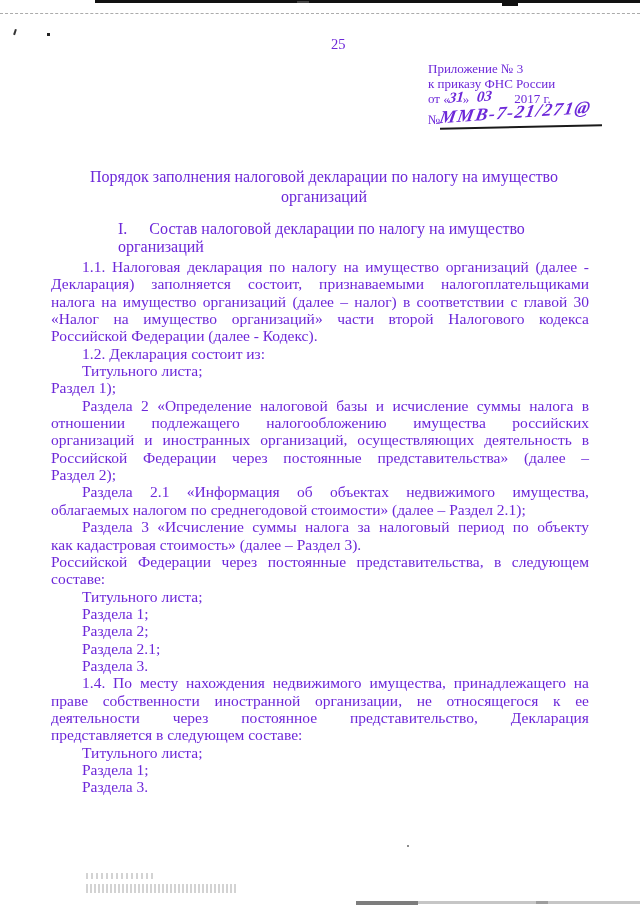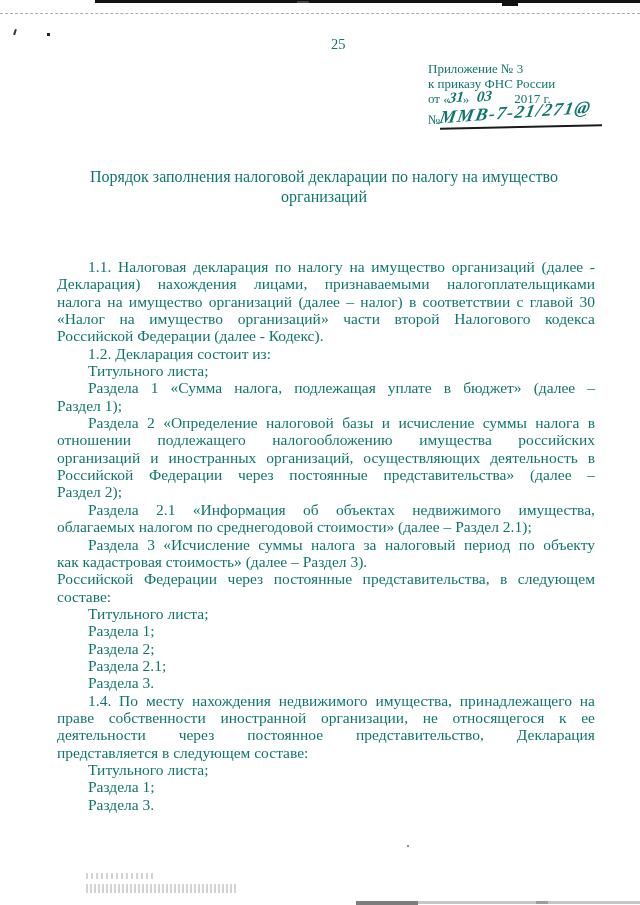--- a/index.html
+++ b/index.html
@@ -2,21 +2,21 @@
 <html><head>
 <meta charset="utf-8">
 <style>
   html,body{margin:0;padding:0;background:#e8e8e8;}
   .page{
     position:relative;
     width:640px;height:905px;
     background:#ffffff;
     overflow:hidden;
     font-family:"Liberation Serif","DejaVu Serif",serif;
-    color:#0f766e;
+    color:#6d28d9;
     margin:0 auto;
   }
   
   .topline{position:absolute;left:95px;top:0;width:545px;height:3px;background:#111;}
   .topblob{position:absolute;left:502px;top:0;width:16px;height:6px;background:#111;}
   .topmark{position:absolute;left:297px;top:1px;width:12px;height:2px;background:#444;}
   .dashsep{position:absolute;left:0;top:13px;width:640px;height:0;border-top:1px dashed #979797;opacity:.8;}
   .speck1{position:absolute;left:14px;top:29px;width:1.5px;height:6px;background:#333;transform:rotate(18deg);}
   .speck2{position:absolute;left:47px;top:33px;width:2.5px;height:2.5px;background:#222;}
   .speck3{position:absolute;left:407px;top:845px;width:2px;height:2px;background:#666;border-radius:50%;}
@@ -32,21 +32,21 @@
   .numline{position:relative;height:22px;}
   .numsign{position:absolute;left:0;top:6px;font-size:13px;}
   .hw-order{position:absolute;left:13px;top:-2px;font-size:18px;letter-spacing:1.5px;transform:skewX(-14deg) rotate(-4deg);}
   .order-underline{position:absolute;left:12px;top:19px;width:162px;height:1.6px;background:#1a1a1a;transform:rotate(-1.2deg);}
   
   .title{position:absolute;left:4px;top:167px;width:640px;text-align:center;font-size:16px;line-height:20px;}
   
   .secthead{position:absolute;left:57px;top:220px;width:538px;font-size:16px;line-height:18px;padding-left:61px;box-sizing:border-box;}
   .sectnum{margin-right:22px;}
   
-  .docbody{position:absolute;left:57px;top:258px;width:538px;font-size:15.5px;}
+  .docbody{position:absolute;left:51px;top:258px;width:538px;font-size:15.5px;}
   .bline{height:17.35px;line-height:17.35px;white-space:nowrap;}
   .bline.just{white-space:normal;text-align:justify;text-align-last:justify;}
   .bline.ind{text-indent:31px;}
   
   .stamp1{position:absolute;left:86px;top:873px;width:68px;height:6px;
     background:repeating-linear-gradient(90deg,rgba(110,110,110,.6) 0 2px,transparent 2px 5px);
     filter:blur(.6px);opacity:.5;}
   .stamp2{position:absolute;left:86px;top:884px;width:150px;height:9px;
     background:repeating-linear-gradient(90deg,rgba(110,110,110,.6) 0 2px,transparent 2px 4px);
     filter:blur(.6px);opacity:.5;}
@@ -81,30 +81,32 @@
       <span class="hw hw-order">ММВ-7-21/271@</span>
       <span class="order-underline"></span>
     </div>
   </div>
 
   <div class="title">
     <div>Порядок заполнения налоговой декларации по налогу на имущество</div>
     <div>организаций</div>
   </div>
 
+  <div class="secthead">
+    <span class="sectnum">I.</span><span>Состав налоговой декларации по налогу на имущество организаций</span>
+  </div>
 
   <div class="docbody">
       <div class="bline ind just">1.1. Налоговая декларация по налогу на имущество организаций (далее -</div>
-      <div class="bline just">Декларация) нахождения лицами, признаваемыми налогоплательщиками</div>
+      <div class="bline just">Декларация) заполняется состоит, признаваемыми налогоплательщиками</div>
       <div class="bline just">налога на имущество организаций (далее – налог) в соответствии с главой 30</div>
       <div class="bline just">«Налог на имущество организаций» части второй Налогового кодекса</div>
       <div class="bline">Российской Федерации (далее - Кодекс).</div>
       <div class="bline ind">1.2. Декларация состоит из:</div>
       <div class="bline ind">Титульного листа;</div>
-      <div class="bline ind just">Раздела 1 «Сумма налога, подлежащая уплате в бюджет» (далее –</div>
       <div class="bline">Раздел 1);</div>
       <div class="bline ind just">Раздела 2 «Определение налоговой базы и исчисление суммы налога в</div>
       <div class="bline just">отношении подлежащего налогообложению имущества российских</div>
       <div class="bline just">организаций и иностранных организаций, осуществляющих деятельность в</div>
       <div class="bline just">Российской Федерации через постоянные представительства» (далее –</div>
       <div class="bline">Раздел 2);</div>
       <div class="bline ind just">Раздела 2.1 «Информация об объектах недвижимого имущества,</div>
       <div class="bline">облагаемых налогом по среднегодовой стоимости» (далее – Раздел 2.1);</div>
       <div class="bline ind just">Раздела 3 «Исчисление суммы налога за налоговый период по объекту</div>
       <div class="bline">как кадастровая стоимость» (далее – Раздел 3).</div>

